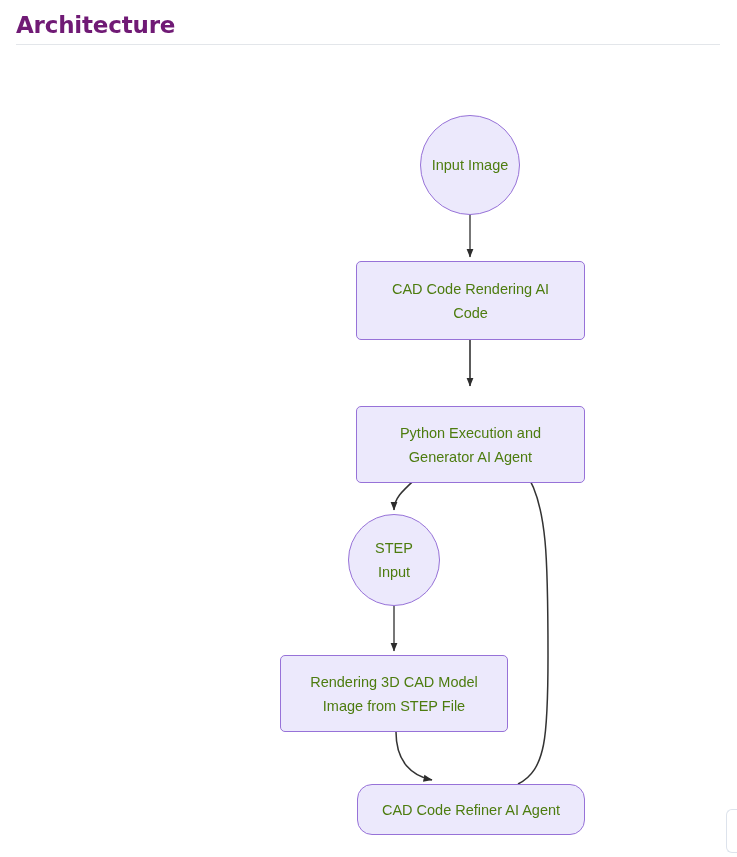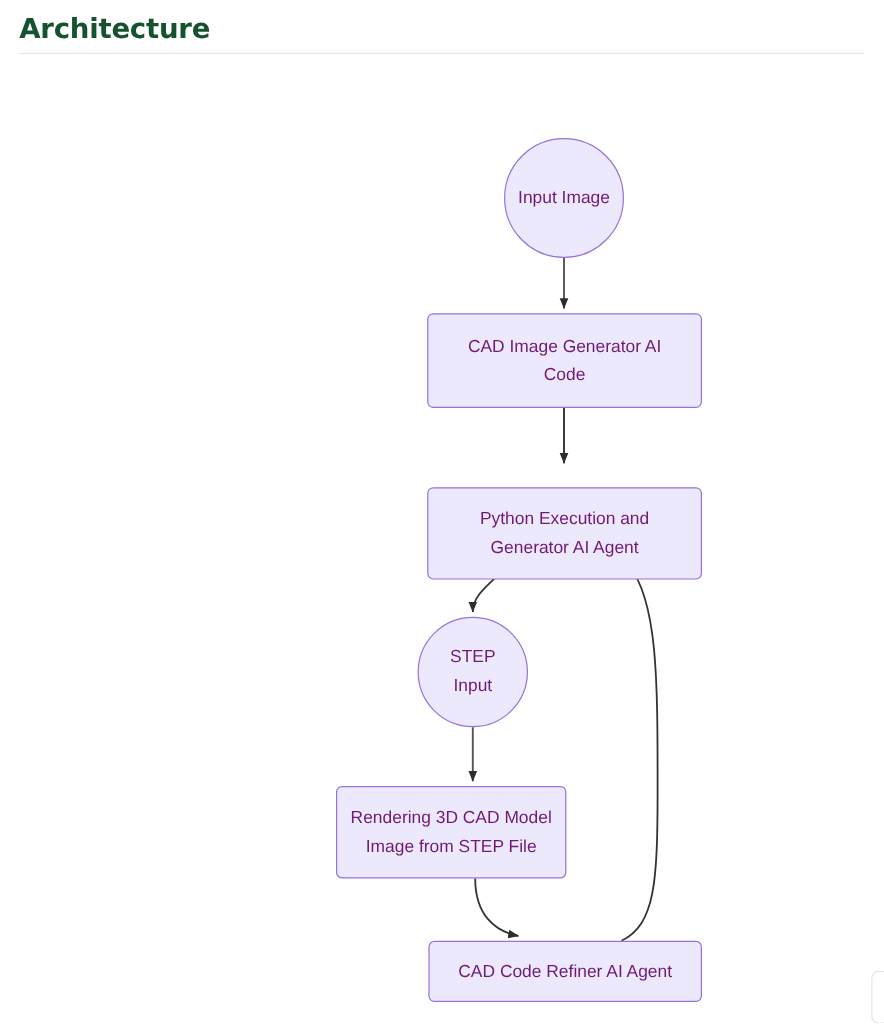--- a/index.html
+++ b/index.html
@@ -28,21 +28,21 @@
     height: 46px;
   }
   #page-title {
     position: absolute;
     left: 16px;
     top: 10px;
     font-family: "DejaVu Sans", sans-serif;
     font-size: 23px;
     font-weight: 700;
     letter-spacing: -0.2px;
-    color: #14532d;
+    color: #701a75;
     line-height: 30px;
     white-space: nowrap;
   }
   #title-divider {
     position: absolute;
     left: 16px;
     top: 44px;
     width: 704px;
     height: 1px;
     background: #e3e6ea;
@@ -64,36 +64,36 @@
     pointer-events: none;
   }
   .node {
     position: absolute;
     display: flex;
     align-items: center;
     justify-content: center;
     text-align: center;
     background: #ece9fc;
     border: 1.4px solid #9772d8;
-    color: #701a75;
+    color: #4d7c0f;
     font-family: "Liberation Sans", sans-serif;
     font-size: 14.5px;
     line-height: 24px;
   }
   .node.rect { border-radius: 5px; }
   .node.circle { border-radius: 50%; }
   .node-label { display: block; padding: 0 10px; }
 
   
   #node-input-image   { left: 420px; top: 69px;  width: 100px; height: 100px; }
   #node-cad-generator { left: 356px; top: 215px; width: 229px; height: 79px; }
   #node-python-exec   { left: 356px; top: 360px; width: 229px; height: 77px; }
   #node-step-file     { left: 348px; top: 468px; width: 92px;  height: 92px; }
-  #node-rendering     { left: 280px; top: 609px; width: 192px; height: 77px; }
-  #node-cad-refiner   { left: 357px; top: 738px; width: 228px; height: 51px; }
+  #node-rendering     { left: 280px; top: 609px; width: 228px; height: 77px; }
+  #node-cad-refiner   { left: 357px; top: 738px; width: 228px; height: 51px; border-radius: 15px; }
 
   
   #corner-panel {
     position: absolute;
     left: 726px;
     top: 809px;
     width: 18px;
     height: 44px;
     border: 1px solid #dde3ec;
     border-right: none;
@@ -131,21 +131,21 @@
       <path d="M396,686 C396,716 412,730 432,734" fill="none" stroke="#333" stroke-width="1.5" marker-end="url(#arrowhead)"></path>
 
       <path d="M518,738 C546,724 548,690 548,610 C548,520 548,455 524,425" fill="none" stroke="#333" stroke-width="1.5" marker-end="url(#arrowhead)"></path>
     </svg>
 
     <div class="node circle" id="node-input-image">
       <span class="node-label">Input Image</span>
     </div>
 
     <div class="node rect" id="node-cad-generator">
-      <span class="node-label"><span>CAD Image Generator AI</span><br><span>Code</span></span>
+      <span class="node-label"><span>CAD Code Rendering AI</span><br><span>Code</span></span>
     </div>
 
     <div class="node rect" id="node-python-exec">
       <span class="node-label"><span>Python Execution and</span><br><span>Generator AI Agent</span></span>
     </div>
 
     <div class="node circle" id="node-step-file">
       <span class="node-label">STEP Input</span>
     </div>
 

